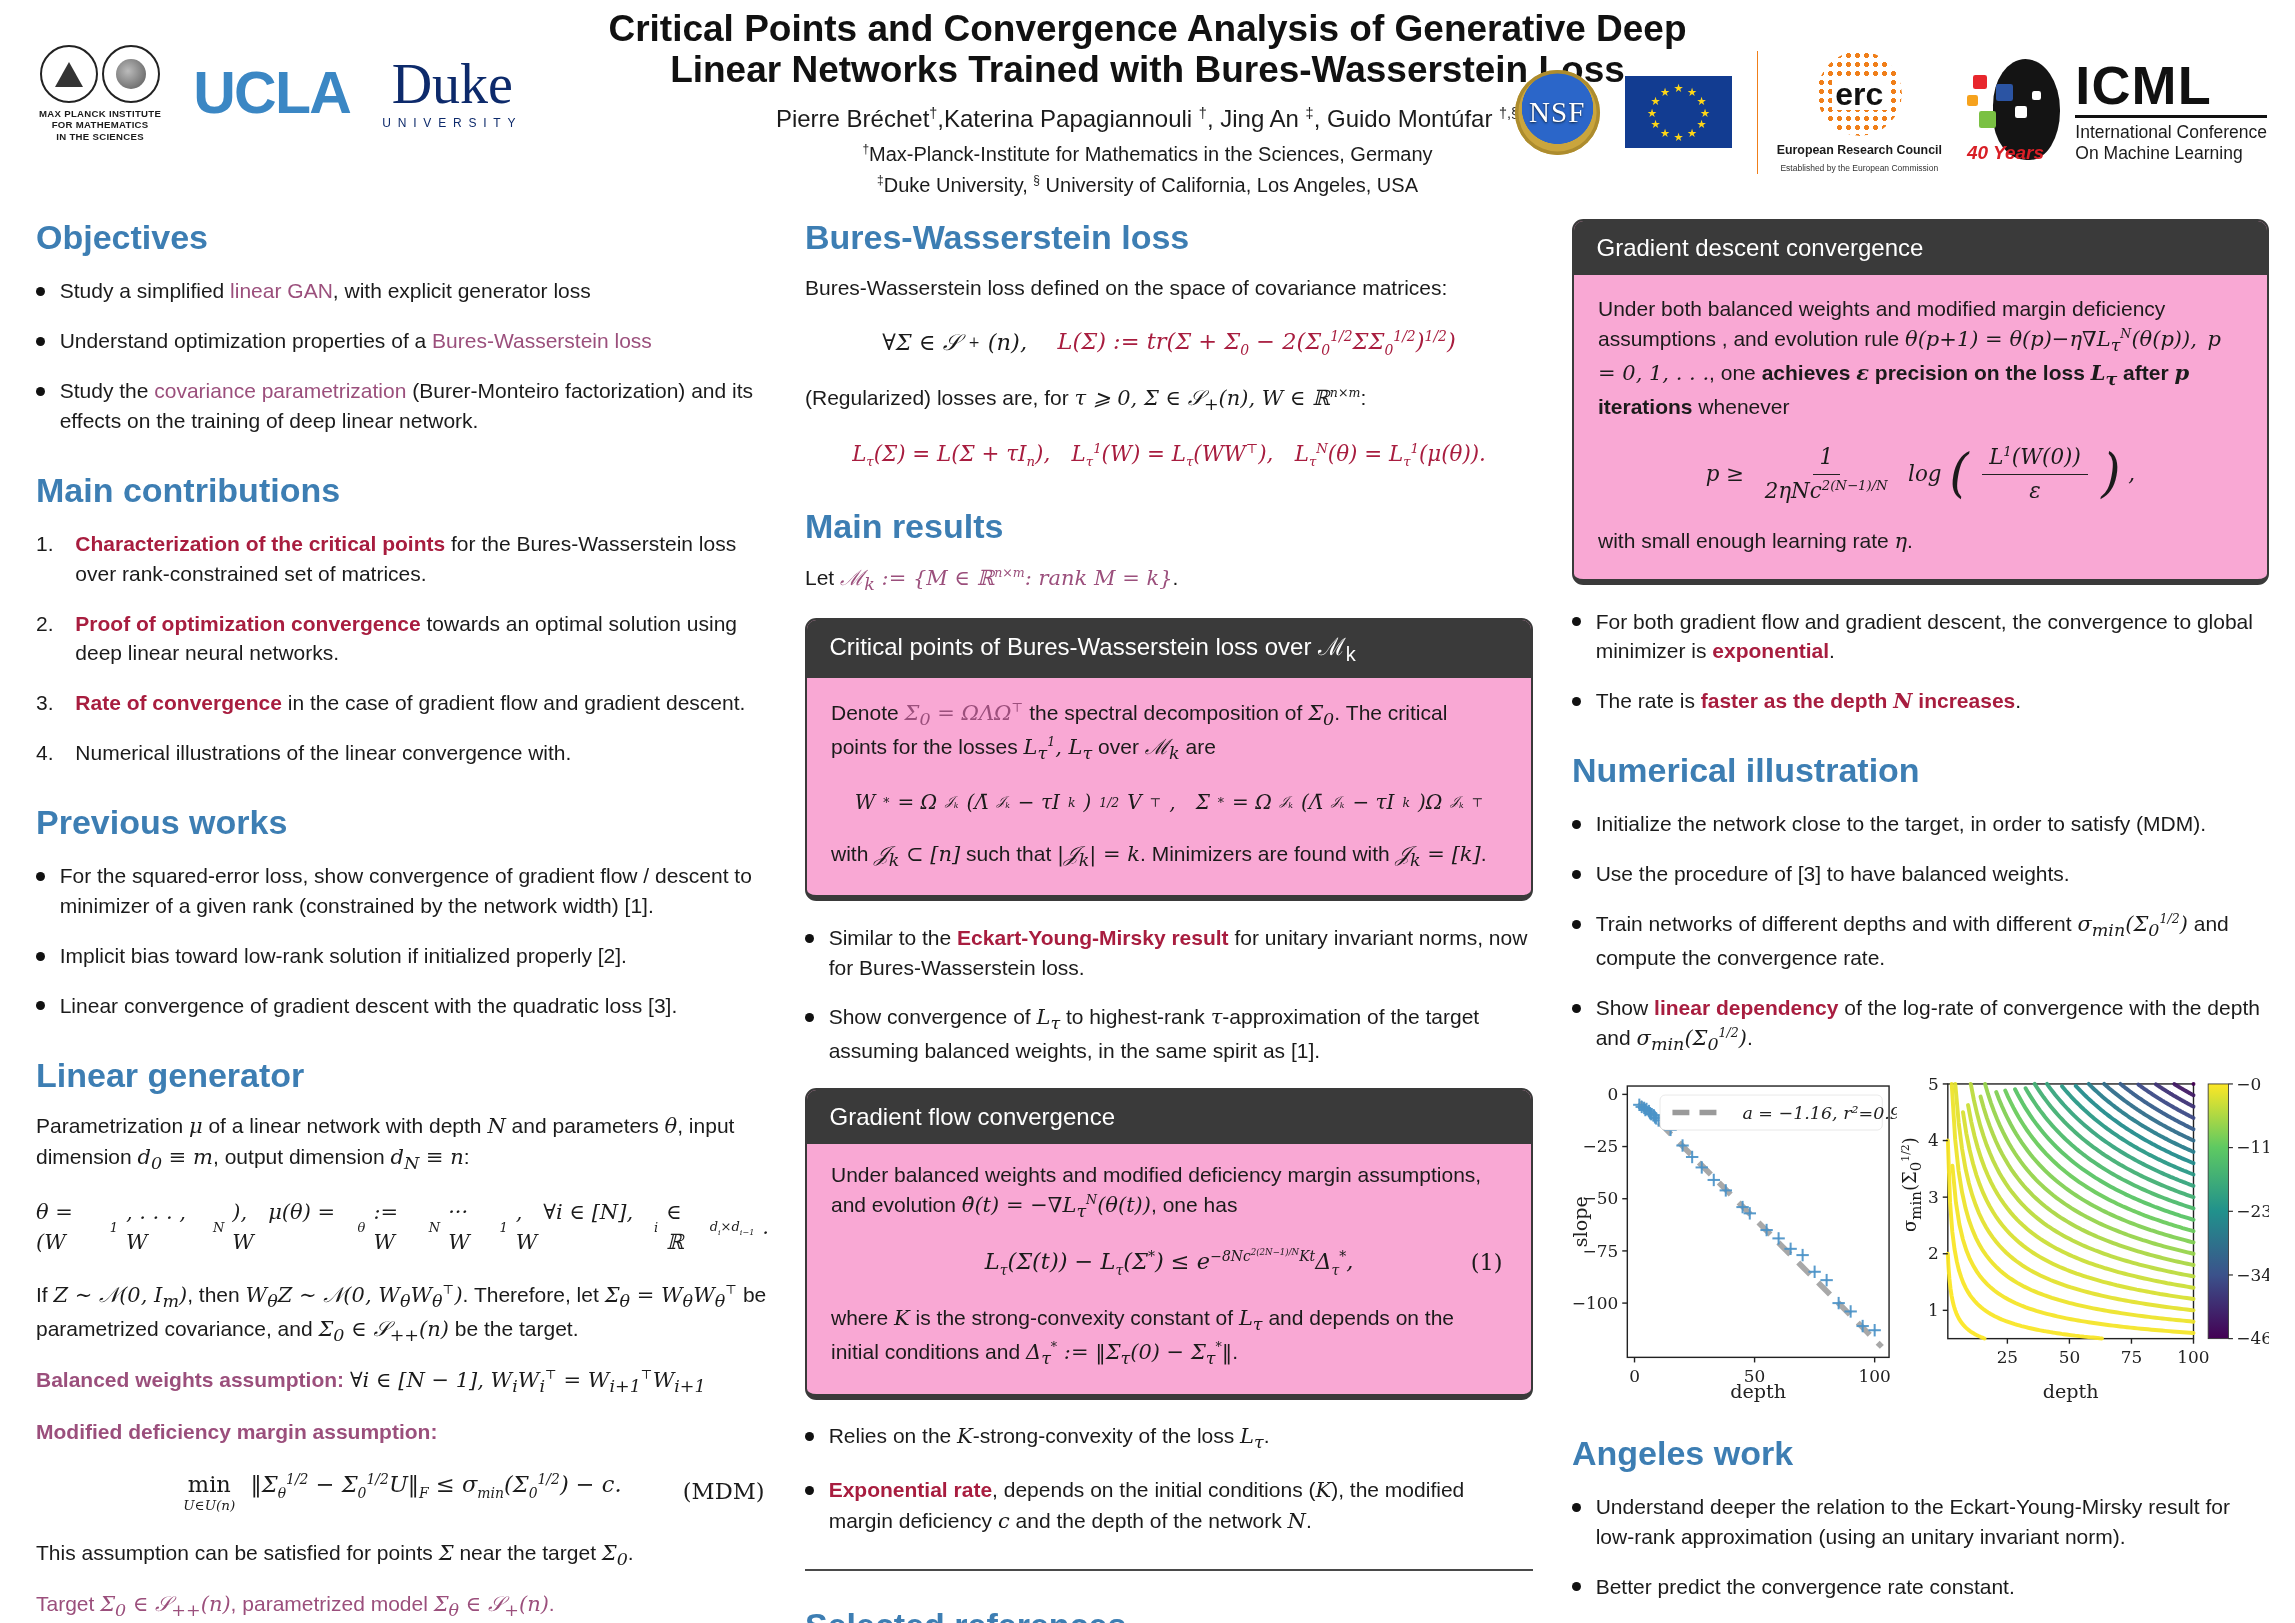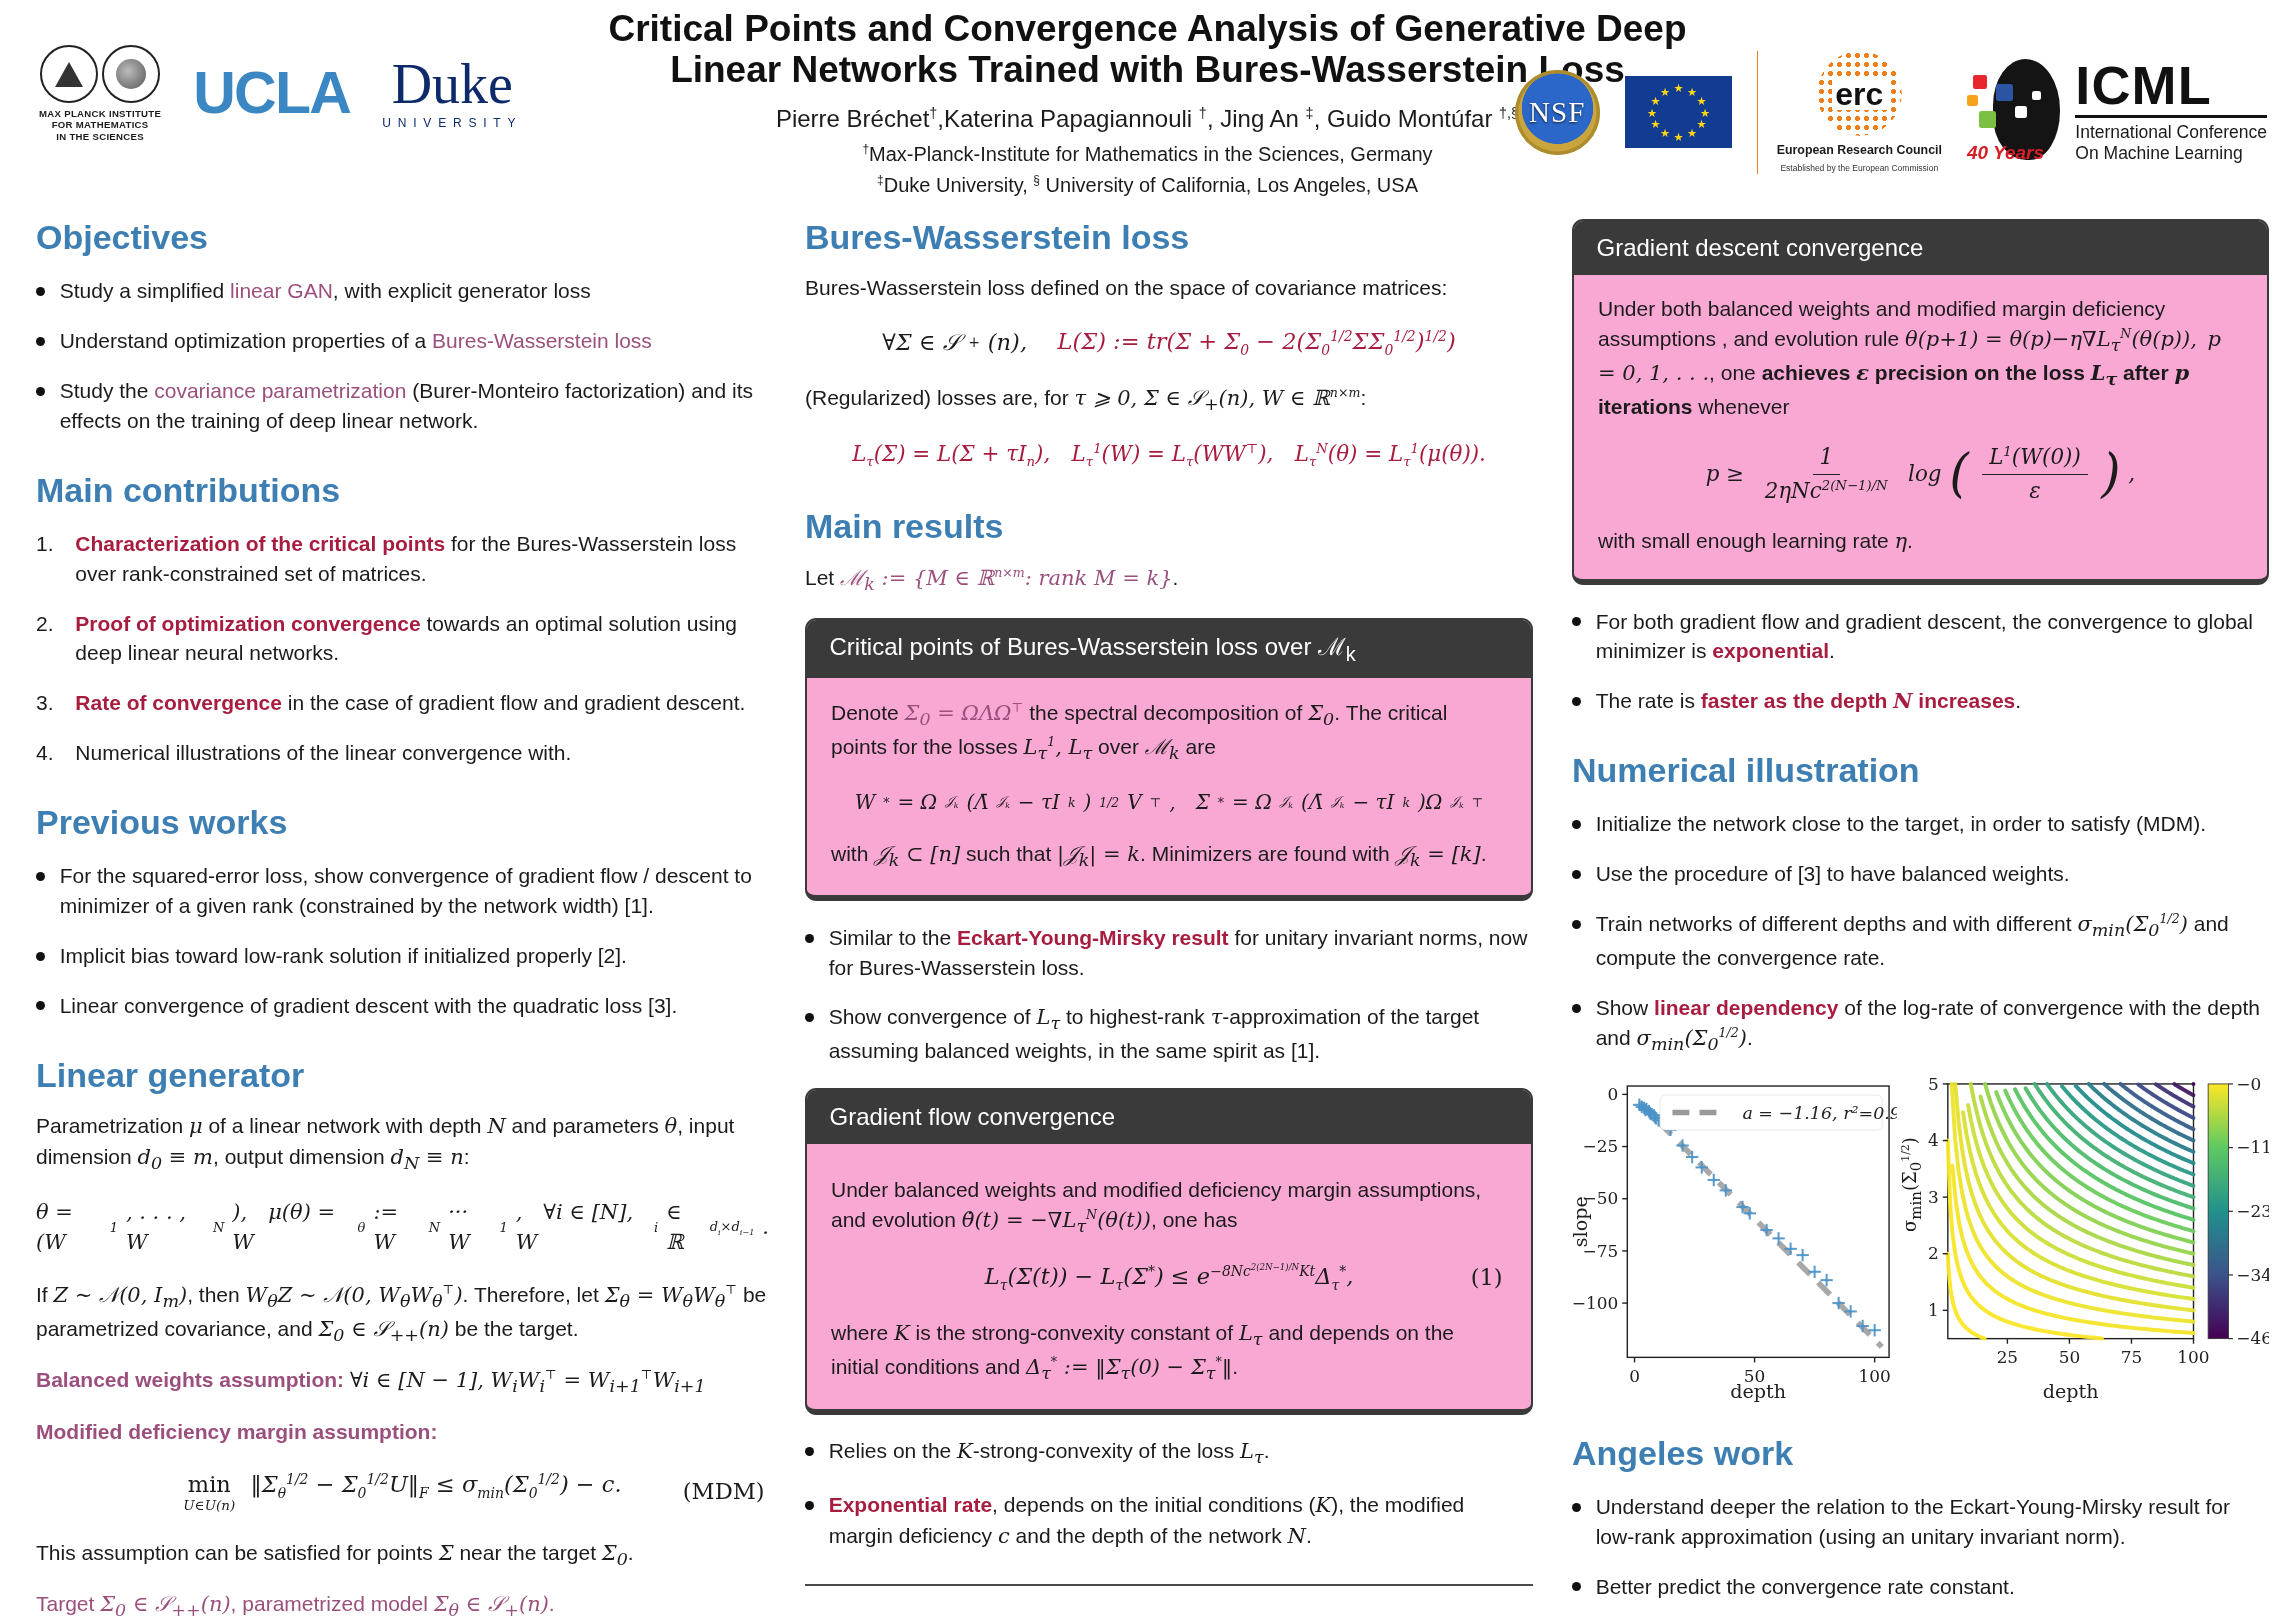--- a/index.html
+++ b/index.html
@@ -255,21 +255,21 @@
       <span>Similar to the <b class="crimson">Eckart-Young-Mirsky result</b> for unitary invariant norms, now for Bures-Wasserstein loss.</span>
     </div>
   <div class="bullet">
       <span class="dot"></span>
       <span>Show convergence of <span class="math">L<sub>τ</sub></span> to highest-rank <span class="math">τ</span>-approximation of the target assuming balanced weights, in the same spirit as [1].</span>
     </div>
 
   <div class="tbox">
     <div class="tbox-head">Gradient flow convergence</div>
     <div class="tbox-body">
-      <div class="para" style="margin-top:15px;">Under balanced weights and modified deficiency margin assumptions, and evolution <span class="math">θ̇(t) = −∇L<sub>τ</sub><sup>N</sup>(θ(t))</span>, one has</div>
+      <div class="para" style="margin-top:0;">Under balanced weights and modified deficiency margin assumptions, and evolution <span class="math">θ̇(t) = −∇L<sub>τ</sub><sup>N</sup>(θ(t))</span>, one has</div>
       <div class="eq">
         <span>L<sub>τ</sub>(Σ(t)) − L<sub>τ</sub>(Σ<sup>*</sup>) ≤ e<sup>−8Nc<sup>2(2N−1)/N</sup>Kt</sup>Δ<sub>τ</sub><sup>*</sup>,</span>
         <span class="tag">(1)</span>
       </div>
       <div class="para" style="margin-bottom:3.4px;">where <span class="math">K</span> is the strong-convexity constant of <span class="math">L<sub>τ</sub></span> and depends on the initial conditions and <span class="math">Δ<sub>τ</sub><sup>*</sup> := ‖Σ<sub>τ</sub>(0) − Σ<sub>τ</sub><sup>*</sup>‖</span>.</div>
     </div>
   </div>
 
   <div class="bullet">
       <span class="dot"></span>

